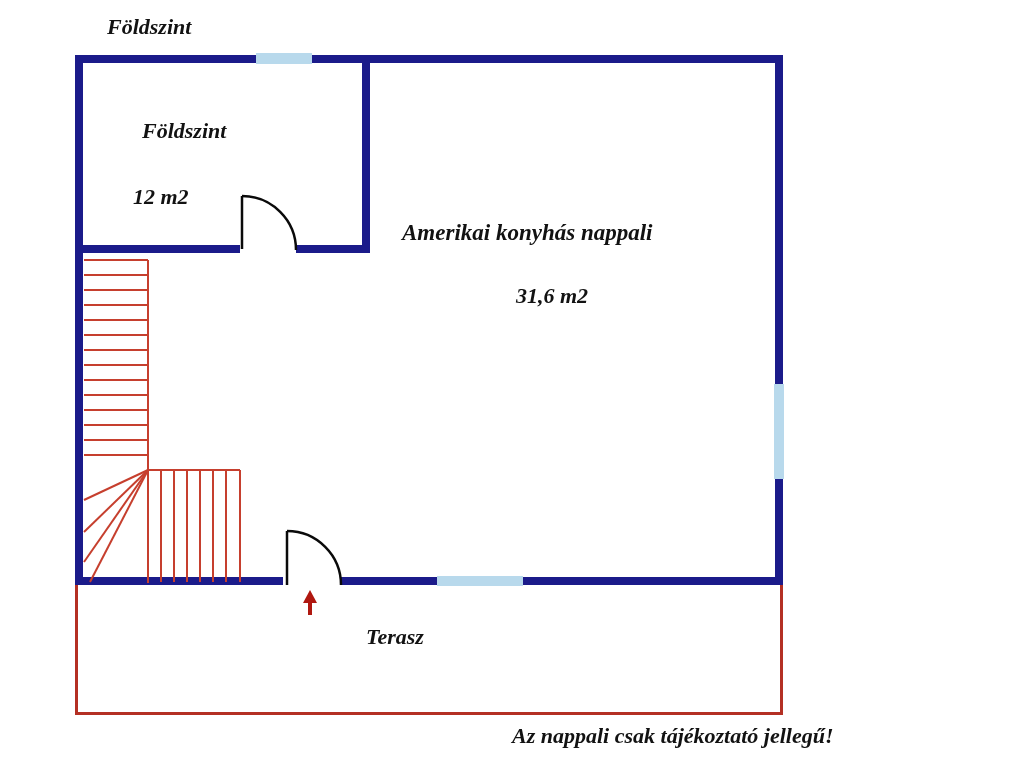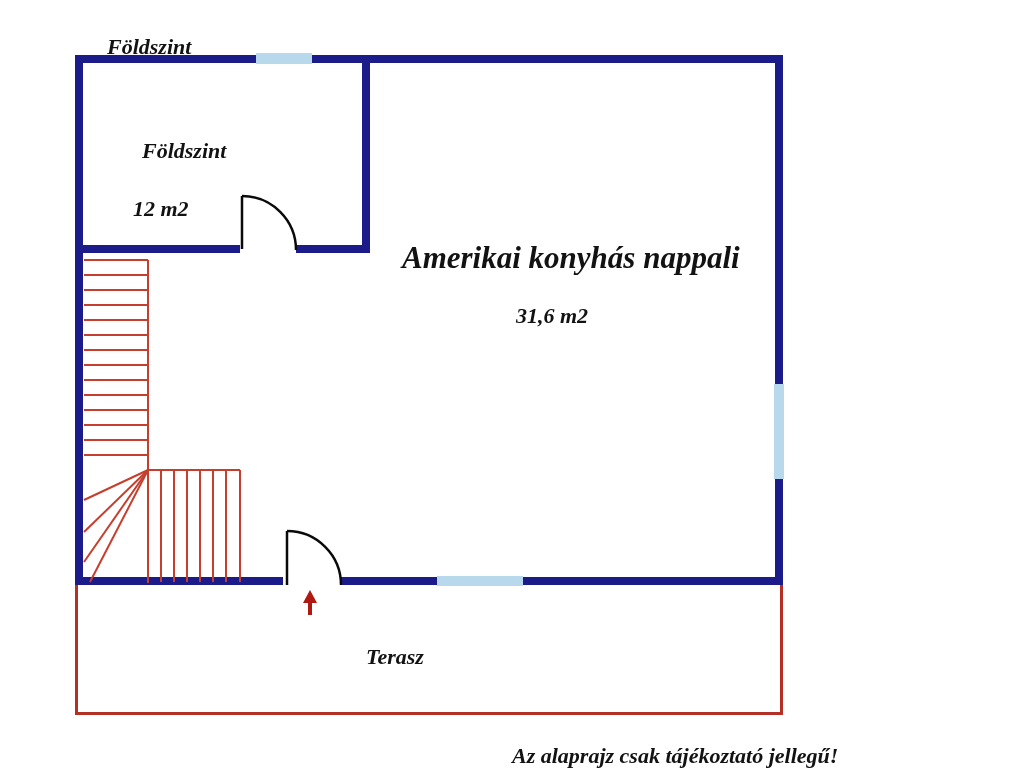--- a/index.html
+++ b/index.html
@@ -43,21 +43,20 @@
     position: absolute;
     background: #ffffff;
   }
   .label {
     position: absolute;
     font-style: italic;
     font-weight: bold;
     font-size: 22px;
     color: var(--color-text, #121212);
     white-space: nowrap;
-    margin-top: 20px;
   }
   svg.overlay {
     position: absolute;
     left: 0; top: 0;
     width: 1024px; height: 768px;
   }
   .stair-line {
     stroke: var(--color-stairs, #c63f2e);
     stroke-width: 2;
     fill: none;
@@ -144,22 +143,22 @@
       <path class="door-line" d="M 287 531 A 54 54 0 0 1 341 585"></path>
     </g>
 
     <g>
       <line class="arrow-line" x1="310" y1="615" x2="310" y2="601"></line>
       <polygon class="arrow-head" points="310,590 303,603 317,603"></polygon>
     </g>
   </svg>
 
   <div class="label" style="left:142px; top:118px;">Földszint</div>
-  <div class="label" style="left:133px; top:176px;text-align:center;">12 m2</div>
+  <div class="label" style="left:133px; top:184px;text-align:center;">12 m2</div>
 
-  <div class="label" style="left:402px; top:220px; font-size:31px;">Amerikai konyhás nappali</div>
+  <div class="label" style="left:402px; top:220px; font-size:23px;">Amerikai konyhás nappali</div>
   <div class="label" style="left:516px; top:283px;">31,6 m2</div>
 
   <div class="label" style="left:366px; top:624px;">Terasz</div>
 
-  <div class="label" style="left:512px; top:723px;">Az alaprajz csak tájékoztató jellegű!</div>
+  <div class="label" style="left:512px; top:723px;">Az nappali csak tájékoztató jellegű!</div>
 
 </div>
 
 </body></html>

